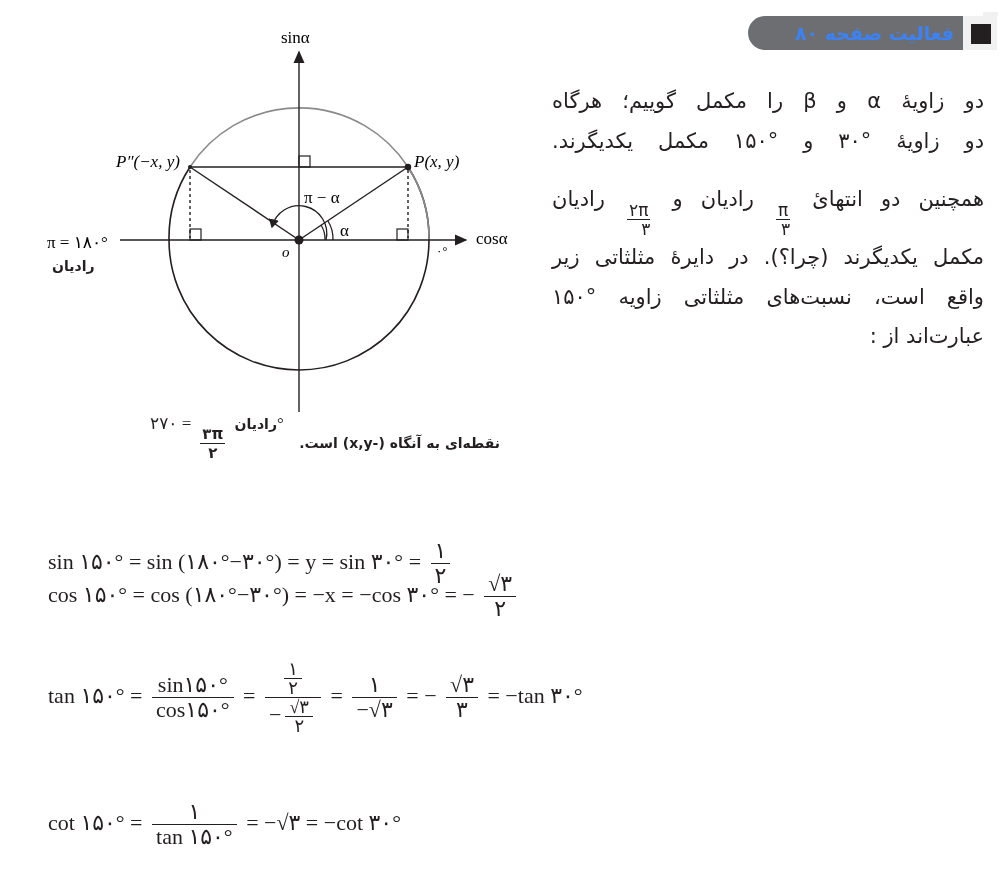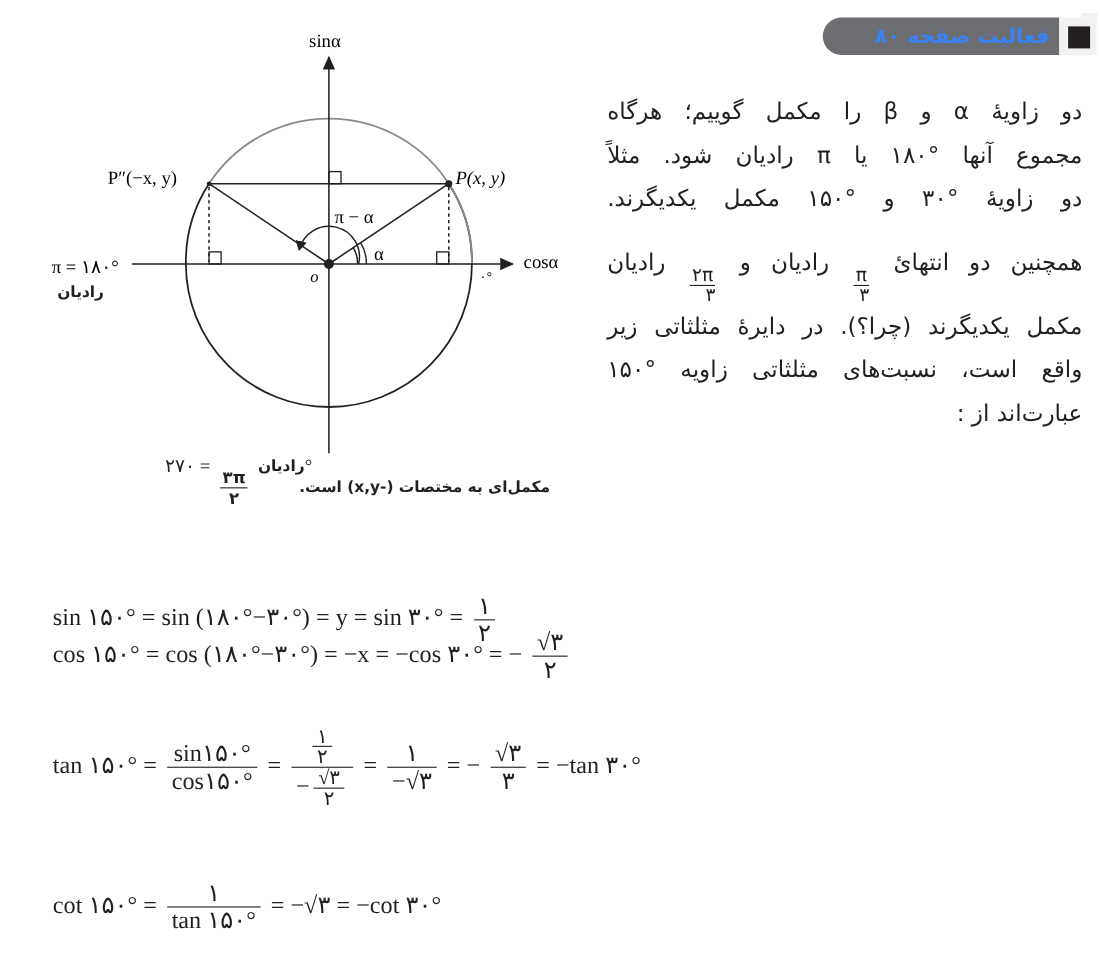--- a/index.html
+++ b/index.html
@@ -40,21 +40,20 @@
 <div class="badge">
   <div class="badge-tail"></div>
   <div class="badge-pill"></div>
   <div class="badge-text">فعالیت صفحه ۸۰</div>
   <div class="badge-square-box"></div>
   <div class="badge-square"></div>
 </div>
 
 <div class="para">
   <span class="line">دو زاویهٔ α و β را مکمل گوییم؛ هرگاه</span>
-  <span class="line">مجموع آنها °۱۸۰ یا π رادیان شود. مثلاً</span>
   <span class="line">دو زاویهٔ °۳۰ و °۱۵۰ مکمل یکدیگرند.</span>
   <span class="line" style="line-height:44px;">
     <span>همچنین دو انتهایٔ</span>
     <span class="frac"><span class="num">π</span><span class="den">۳</span></span>
     <span>رادیان و</span>
     <span class="frac"><span class="num">۲π</span><span class="den">۳</span></span>
     <span>رادیان</span>
   </span>
   <span class="line">مکمل یکدیگرند (چرا؟). در دایرهٔ مثلثاتی زیر</span>
   <span class="line">واقع است، نسبت‌های مثلثاتی زاویه °۱۵۰</span>
@@ -95,35 +94,35 @@
 
   <circle cx="299" cy="240" r="4.5" fill="#231f20"></circle>
   <circle cx="408" cy="167" r="3.2" fill="#231f20"></circle>
   <circle cx="190" cy="167" r="2" fill="#231f20"></circle>
 </svg>
 
 <div class="diagram-label" style="left:281px;top:28px;">sinα</div>
 <div class="diagram-label" style="left:476px;top:229px;">cosα</div>
 <div class="diagram-label" style="left:282px;top:244px;font-style:italic;font-size:15px;">o</div>
 <div class="diagram-label" style="left:414px;top:152px;font-style:italic;">P(x, y)</div>
-<div class="diagram-label" style="left:98px;top:152px;">P″(−x, y)</div>
+<div class="diagram-label" style="left:116px;top:152px;font-style:italic;">P″(−x, y)</div>
 <div class="diagram-label" style="left:340px;top:221px;">α</div>
 <div class="diagram-label" style="left:304px;top:188px;">π − α</div>
 <div class="diagram-label" style="left:436px;top:244px;font-size:12px;">۰°</div>
 <div class="diagram-label" style="left:47px;top:232px;direction:ltr;">π = ۱۸۰°</div>
 <div class="fa-label" style="left:52px;top:258px;">رادیان</div>
 
 <div class="abs" style="left:150px;top:385px;white-space:nowrap;">
   <span class="fa-label" style="position:relative;vertical-align:middle;">رادیان</span>
   <span class="frac" style="font-family:'DejaVu Sans',sans-serif;font-weight:bold;font-size:15px;"><span class="num">۳π</span><span class="den">۲</span></span>
   <span style="font-family:'Liberation Serif',serif;font-size:17px;vertical-align:middle;">= ۲۷۰°</span>
 </div>
 
 <div class="caption">
-  <div>مکمل‌ای به مختصات (-x,y) است.</div>
+  <div>نقطه‌ای به آنگاه (-x,y) است.</div>
 </div>
 
 <div class="eq" style="top:539px;">
   <span>sin ۱۵۰° = sin (۱۸۰°−۳۰°) = y = sin ۳۰° =</span>
   <span class="f"><span class="n">۱</span><span class="d">۲</span></span>
 </div>
 
 <div class="eq" style="top:572px;">
   <span>cos ۱۵۰° = cos (۱۸۰°−۳۰°) = −x = −cos ۳۰° = −</span>
   <span class="f"><span class="n">√۳</span><span class="d">۲</span></span>

